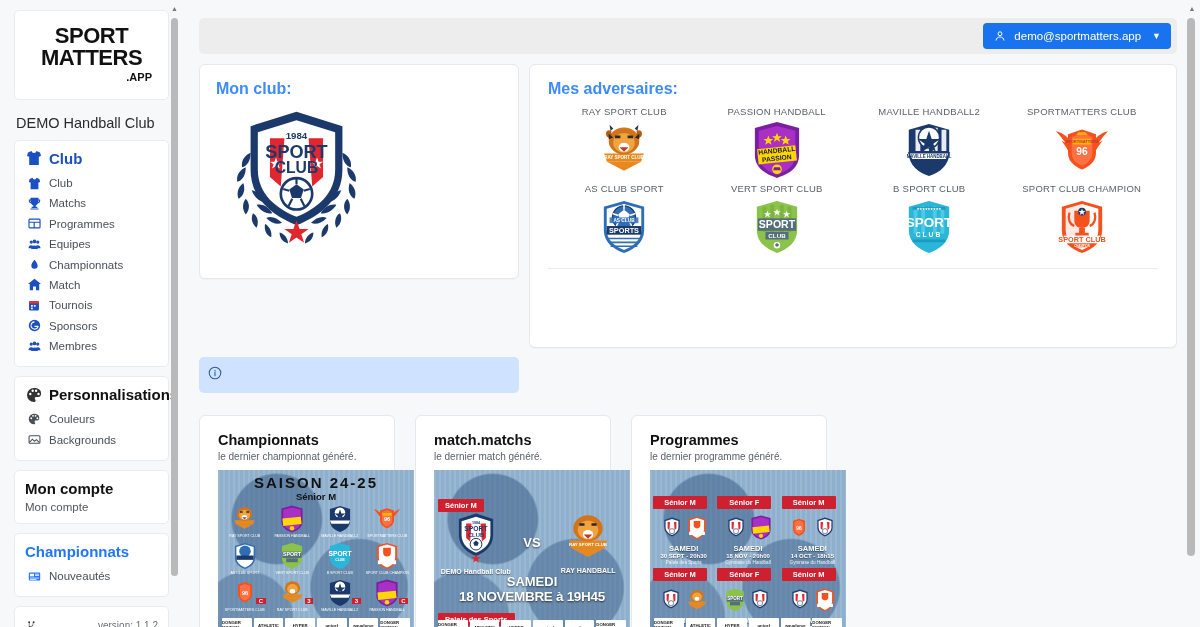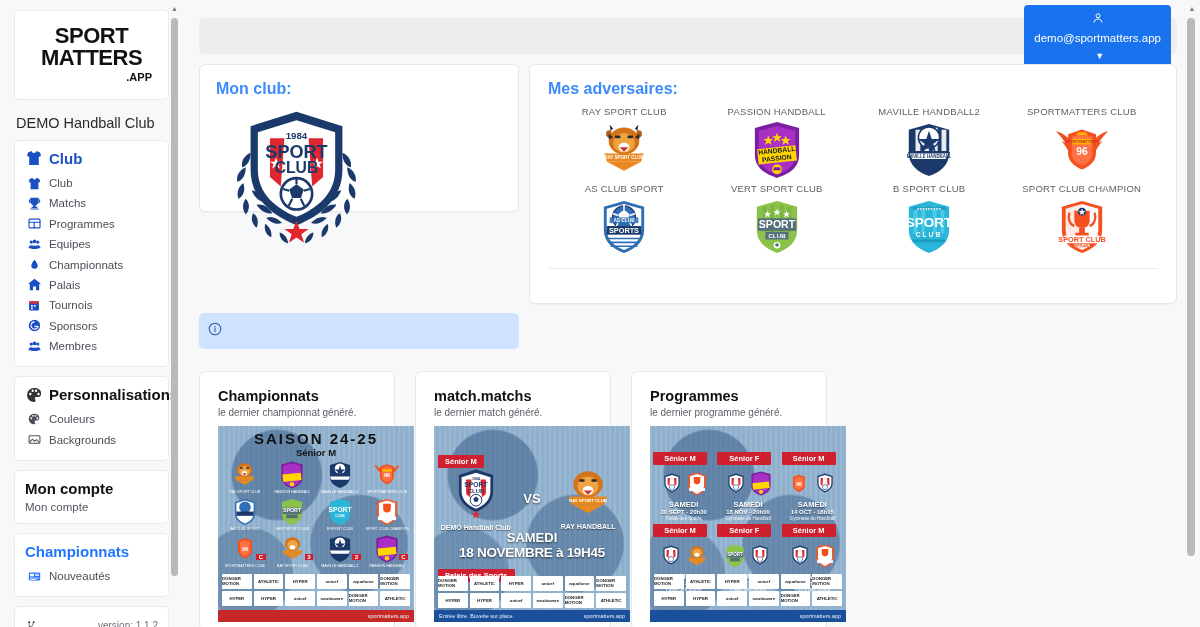--- a/index.html
+++ b/index.html
@@ -75,32 +75,31 @@
     margin: 18px 23px 0 18px;
     height: 36px; background: #ededee; border-radius: 5px;
     display: flex; align-items: center; justify-content: flex-end;
     padding-right: 6px;
   }
   .user-btn {
     display: flex; align-items: center; gap: 7px;
     background: #1a73ee; color: #fff; border-radius: 4px;
     padding: 6px 10px 6px 10px; font-size: 11.5px; cursor: pointer;
     white-space: nowrap;
-    flex-direction: column;
   }
   .caret { font-size: 9px; margin-left: 4px; }
 
   .row1 { display: flex; gap: 10px; padding: 10px 23px 0 18px; }
   .card {
     background: #fff; border: 1px solid #e6e8eb; border-radius: 6px;
     box-shadow: 0 1px 1px rgba(0,0,0,0.03);
   }
-  .card-club { width: 320px; flex: 0 0 320px; padding: 15px 16px 10px; height: 148px; }
+  .card-club { width: 320px; flex: 0 0 320px; padding: 15px 16px 10px; height: 215px; }
   .card-title { font-size: 16px; font-weight: 700; color: #3d8bfd; margin-bottom: 4px; }
-  .card-adv { flex: 1; padding: 15px 18px 12px; height: 240px; }
+  .card-adv { flex: 1; padding: 15px 18px 12px; height: 284px; }
 
   .clublogo-wrap { display:flex; justify-content:flex-start; padding-left: 8px; }
 
   .alert {
     margin: 9px 23px 0 18px; width: 320px;
     background: #cfe2ff; color: #2c5aa0; border-radius: 5px;
     padding: 9px 10px 9px 9px; display: flex; gap: 8px; align-items: center;
     font-size: 9.5px; line-height: 1.45;
   }
   .alert .ai { flex: 0 0 14px; }
@@ -245,21 +244,21 @@
         </span>
         <span>Championnats</span>
       </div>
 
       <div class="nav-item">
         <span class="ic">
           <svg viewBox="0 0 16 16" width="13" height="13" fill="#1b4fc4">
               <path d="M8 1 0 7.4h2.2V15h4V10.4h3.6V15h4V7.4H16z"></path>
             </svg>
         </span>
-        <span>Palais</span>
+        <span>Match</span>
       </div>
 
       <div class="nav-item">
         <span class="ic">
           <svg viewBox="0 0 16 16" width="12" height="13" fill="#1b4fc4">
               <rect x="1.4" y="2.2" width="13.2" height="12.4" rx="1.4"></rect>
               <rect x="1.4" y="2.2" width="13.2" height="3.2" fill="#d33"></rect>
               <rect x="4" y="7.4" width="2.4" height="2.2" fill="#fff"></rect>
               <rect x="7.8" y="7.4" width="2.4" height="2.2" fill="#fff"></rect>
               <rect x="4" y="10.8" width="2.4" height="2.2" fill="#fff"></rect>

